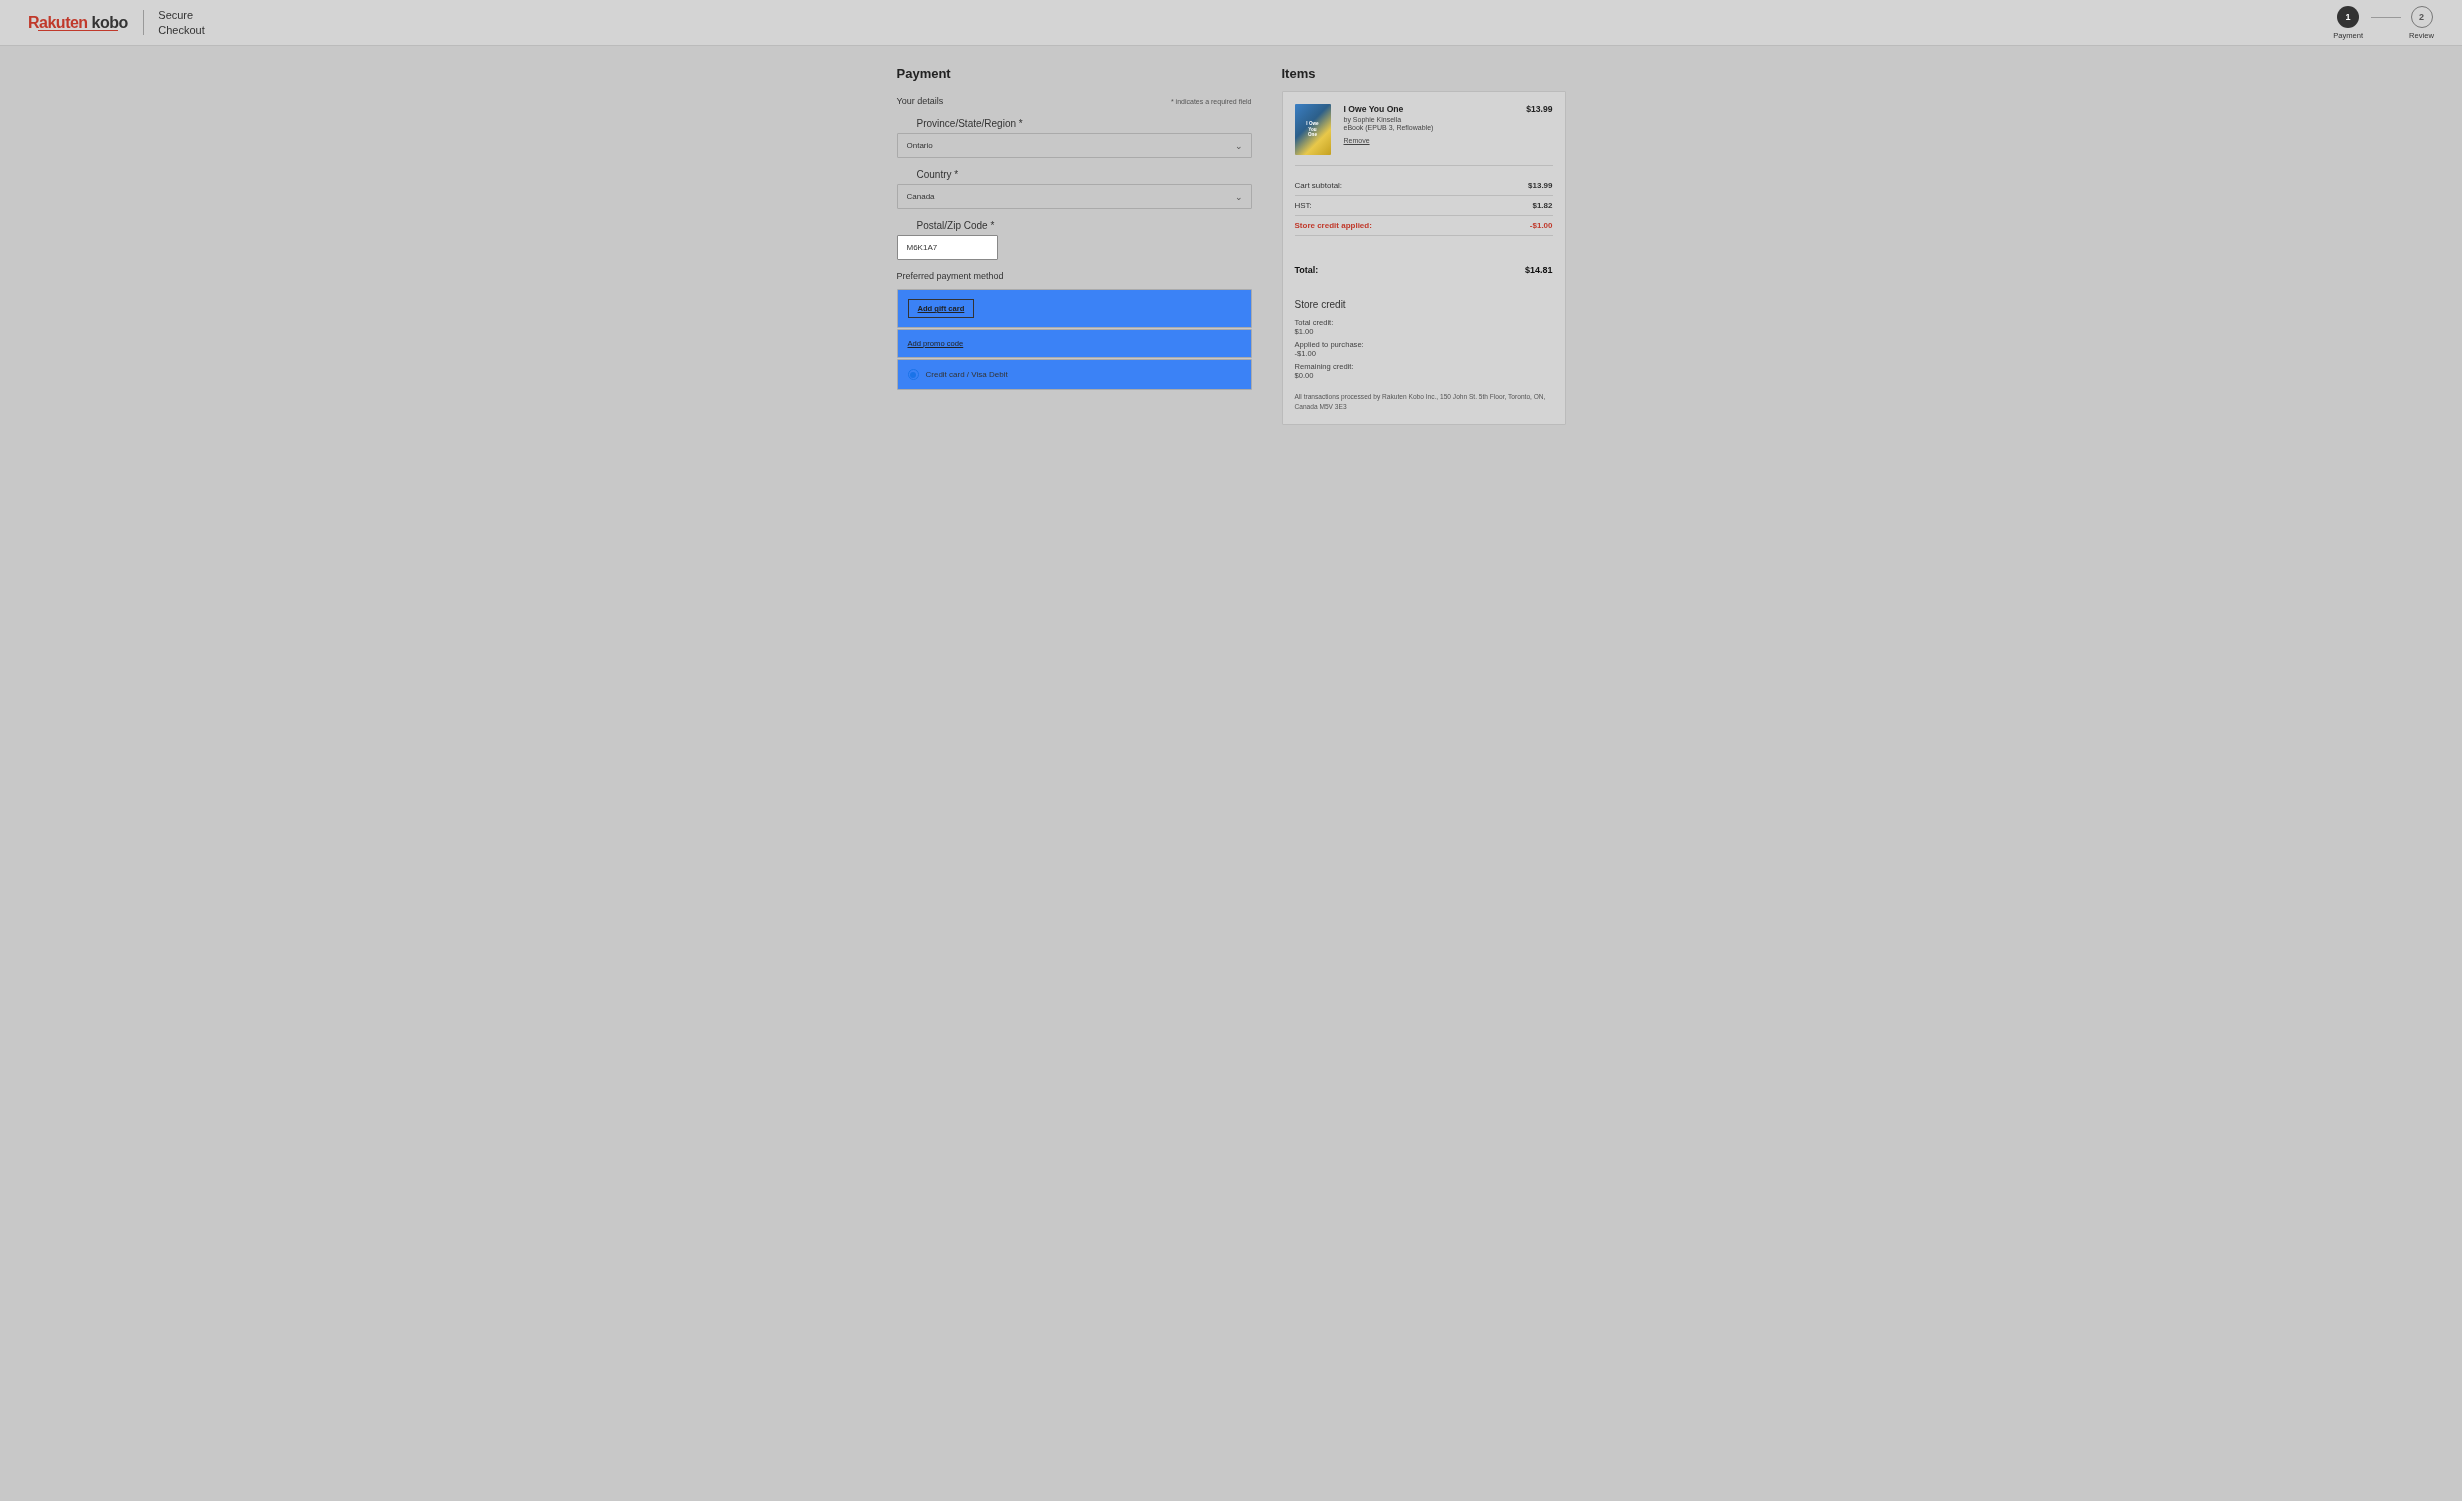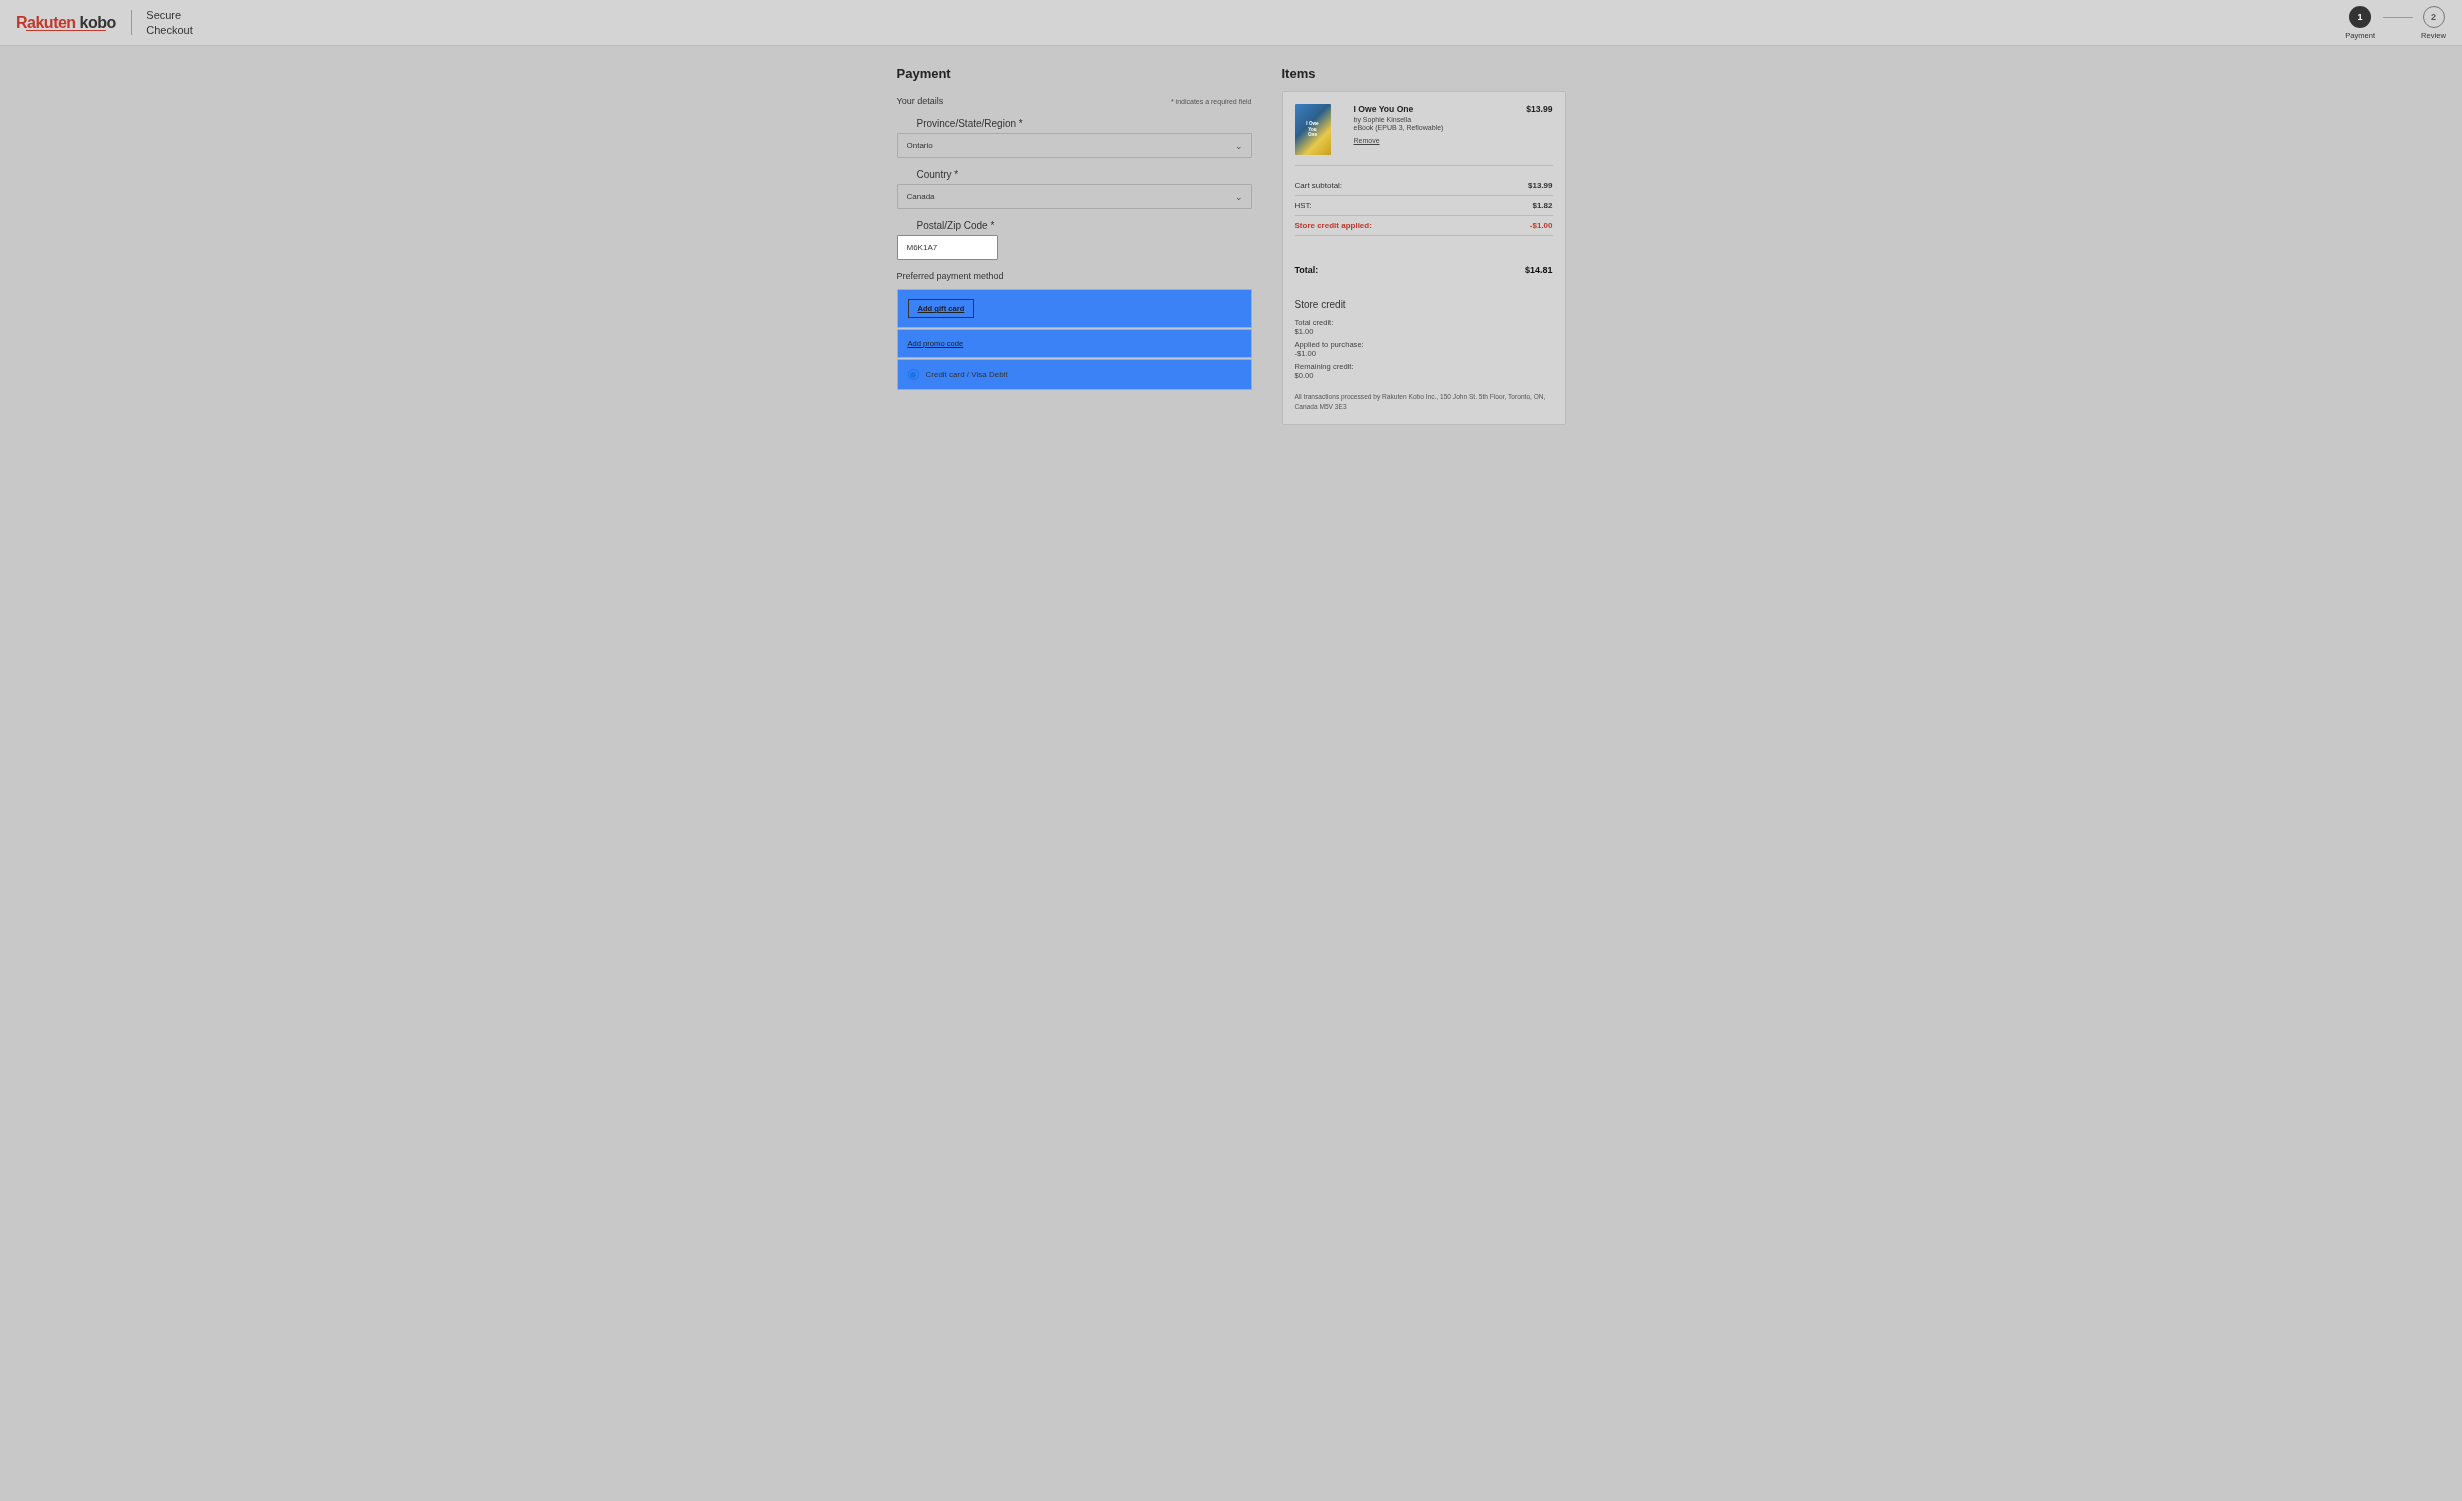--- a/index.html
+++ b/index.html
@@ -8,21 +8,21 @@
       background: #c8c8c8;
       min-height: 100vh;
     }
 
     
     .header {
       background: #d4d4d4;
       border-bottom: 0.5px solid #bbb;
       display: flex;
       align-items: center;
-      padding: 0 16px;
+      padding: 0 28px;
       height: 46px;
     }
     .header-logo {
       display: flex;
       align-items: center;
       flex: 0 0 auto;
     }
     .logo-text {
       font-size: 16px;
       font-weight: bold;
@@ -249,21 +249,21 @@
     }
     .items-box {
       background: #d4d4d4;
       border: 0.5px solid #bbb;
       border-radius: 1px;
       padding: 12px;
     }
     .item-row {
       display: flex;
       align-items: flex-start;
-      gap: 23px;
+      gap: 13px;
       margin-bottom: 10px;
       padding-bottom: 10px;
       border-bottom: 0.5px solid #bbb;
     }
     .book-cover {
       width: 36px;
       height: 51px;
       background: linear-gradient(135deg, #3b7fc4 0%, #2c5f8a 40%, #e8c84a 70%, #c4a020 100%);
       border-radius: 1px;
       flex-shrink: 0;

